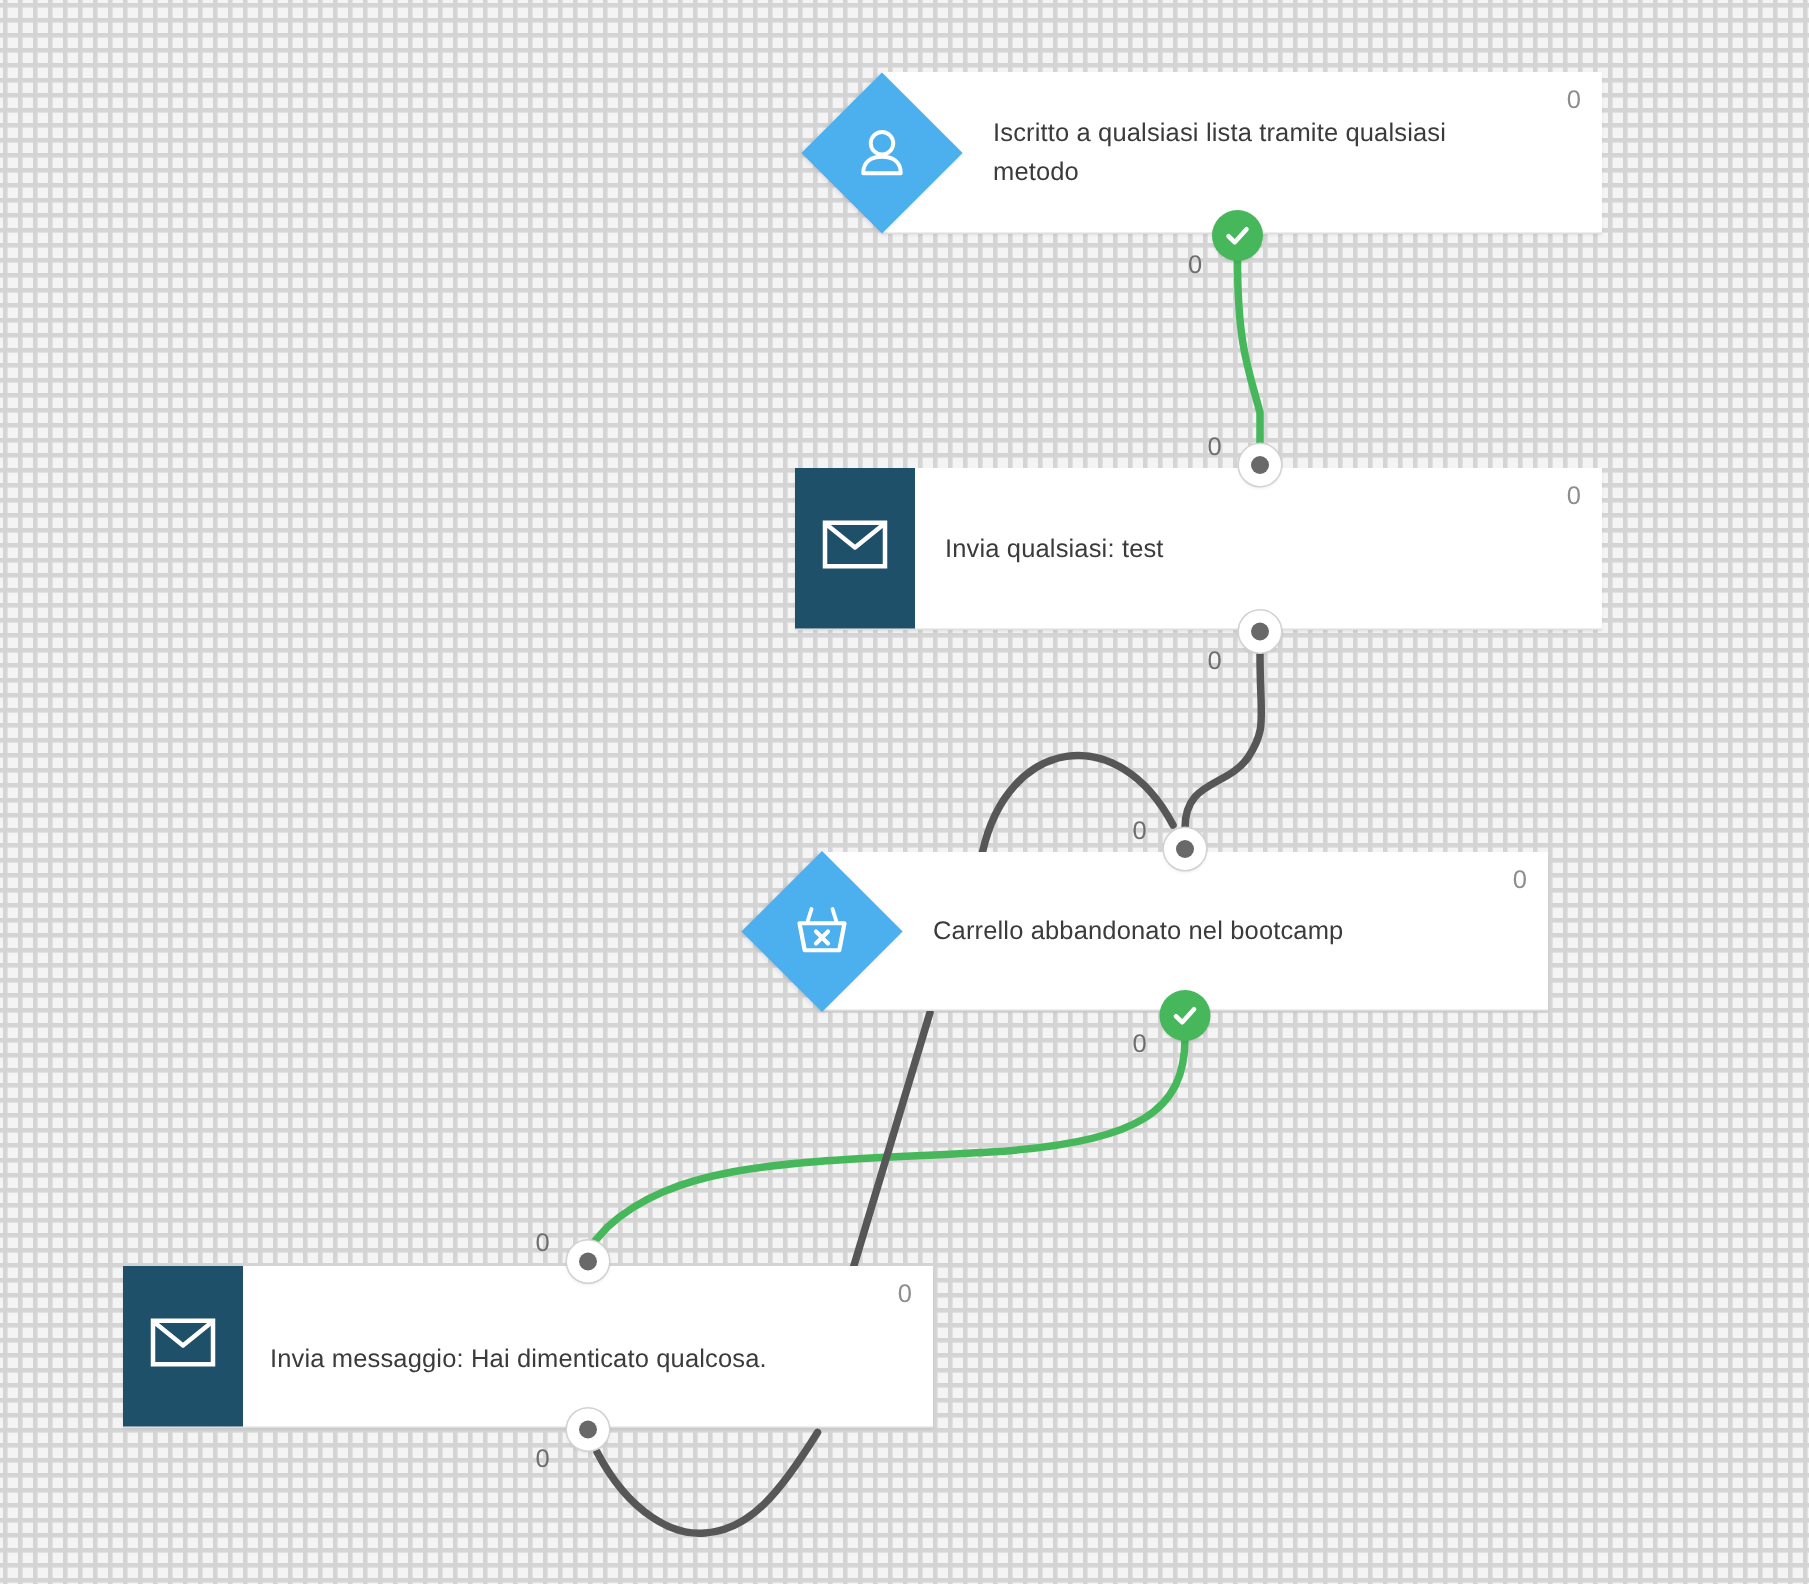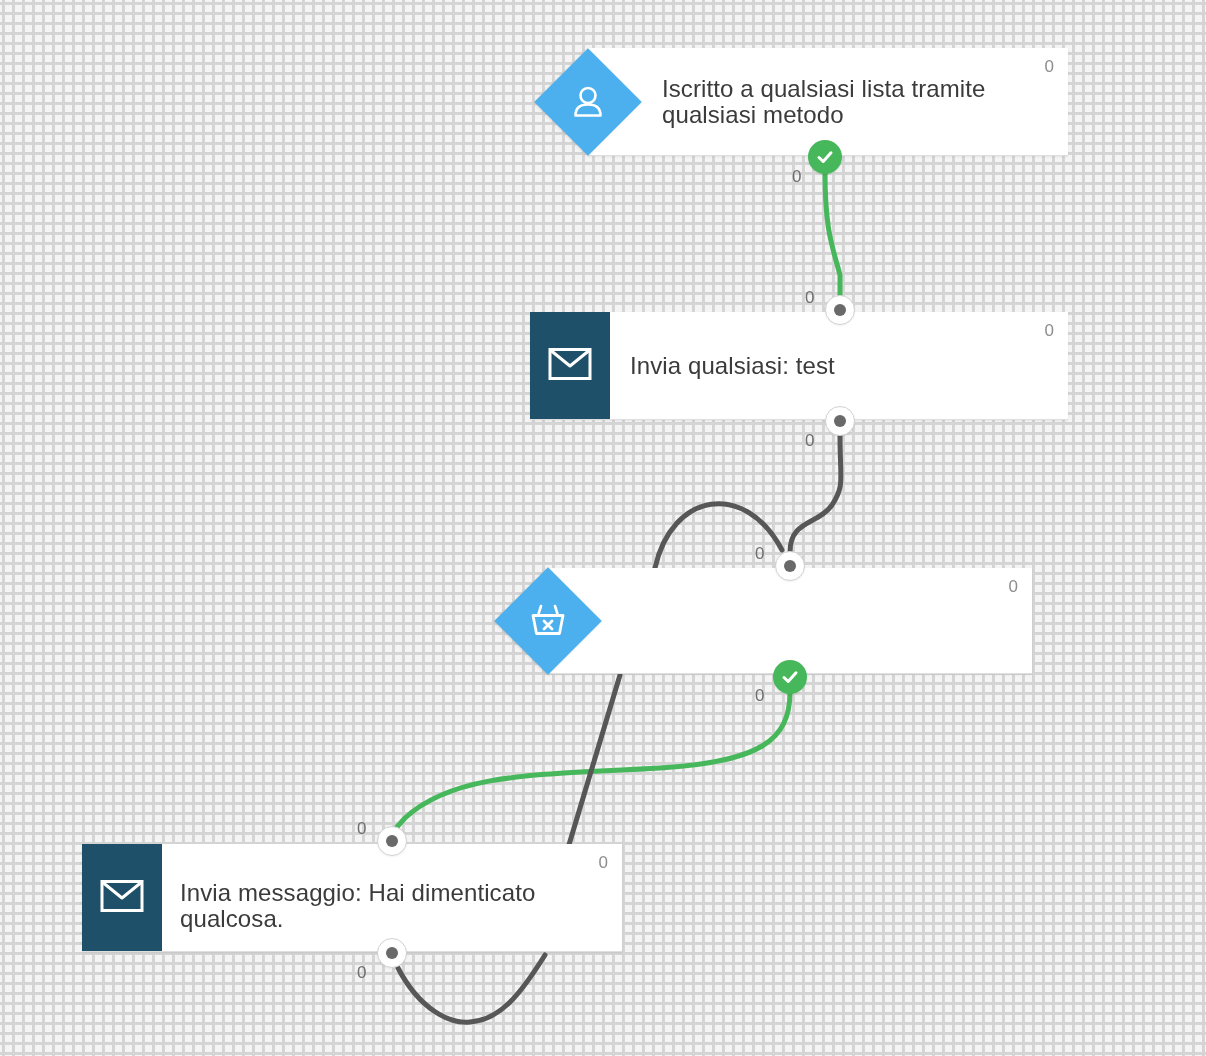--- a/index.html
+++ b/index.html
@@ -129,21 +129,21 @@
   }
   .icon-diamond-glyph {
     position: relative;
     z-index: 2;
     display: flex;
     align-items: center;
     justify-content: center;
   }
 
   .node-title {
-    font-size: 24px;
+    font-size: 17px;
     line-height: 26px;
     color: #3b3b3b;
     letter-spacing: 0.1px;
   }
 
   .node-count {
     position: absolute;
     top: 10px;
     right: 14px;
     font-size: 17px;
@@ -262,20 +262,21 @@
         <div class="icon-diamond" style="background:#4cb0ee;"></div>
         <div class="icon-diamond-glyph">
           <svg width="42" height="40" viewBox="0 0 42 40" aria-hidden="true">
             <path d="M14 5 L11.5 13" stroke="#ffffff" stroke-width="2.6" stroke-linecap="round" fill="none"></path>
             <path d="M28 5 L30.5 13" stroke="#ffffff" stroke-width="2.6" stroke-linecap="round" fill="none"></path>
             <path d="M6 14.5 L36 14.5 L32.5 32.5 L9.5 32.5 Z" fill="none" stroke="#ffffff" stroke-width="2.8" stroke-linejoin="round"></path>
             <path d="M17 20 L25 28 M25 20 L17 28" stroke="#ffffff" stroke-width="2.8" stroke-linecap="round"></path>
           </svg>
         </div>
       </div>
+      <div class="node-title" style="margin-left:74px; width:370px;">Carrello abbandonato nel bootcamp</div>
     </div>
     <div class="node-count">0</div>
   </div>
   <div class="port-label" style="left:755px; top:545px;">0</div>
   <div class="port" style="left:775px; top:551px;"></div>
   <div class="port-label" style="left:755px; top:687px;">0</div>
   <div class="port-ok" style="left:773px; top:660px;">
     <svg width="20" height="20" viewBox="0 0 20 20">
       <path d="M4 10.5 L8.2 14.5 L16 5.8" fill="none" stroke="#ffffff" stroke-width="3" stroke-linecap="round" stroke-linejoin="round"></path>
     </svg>

